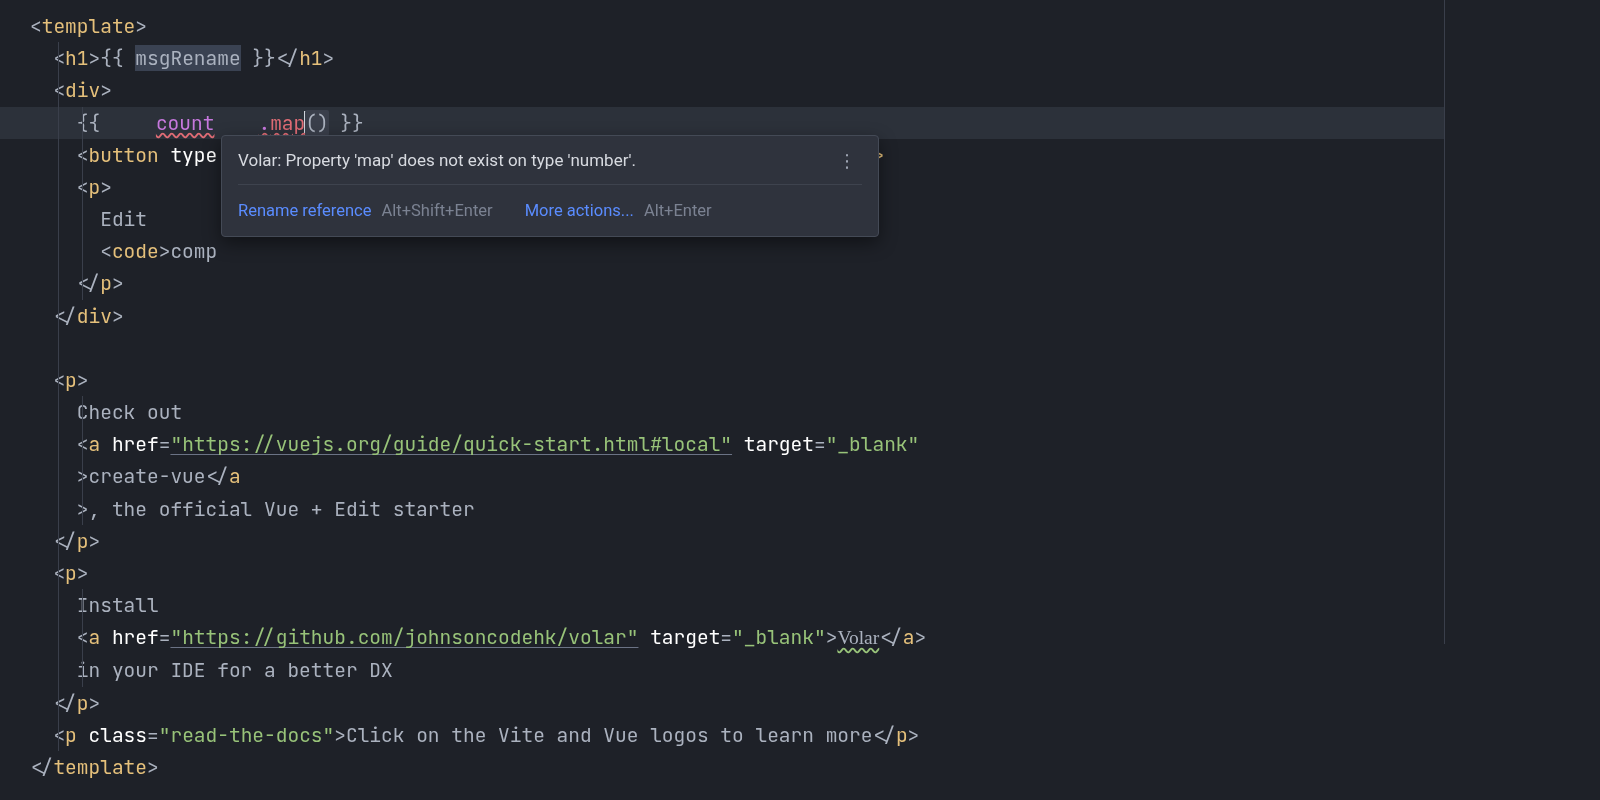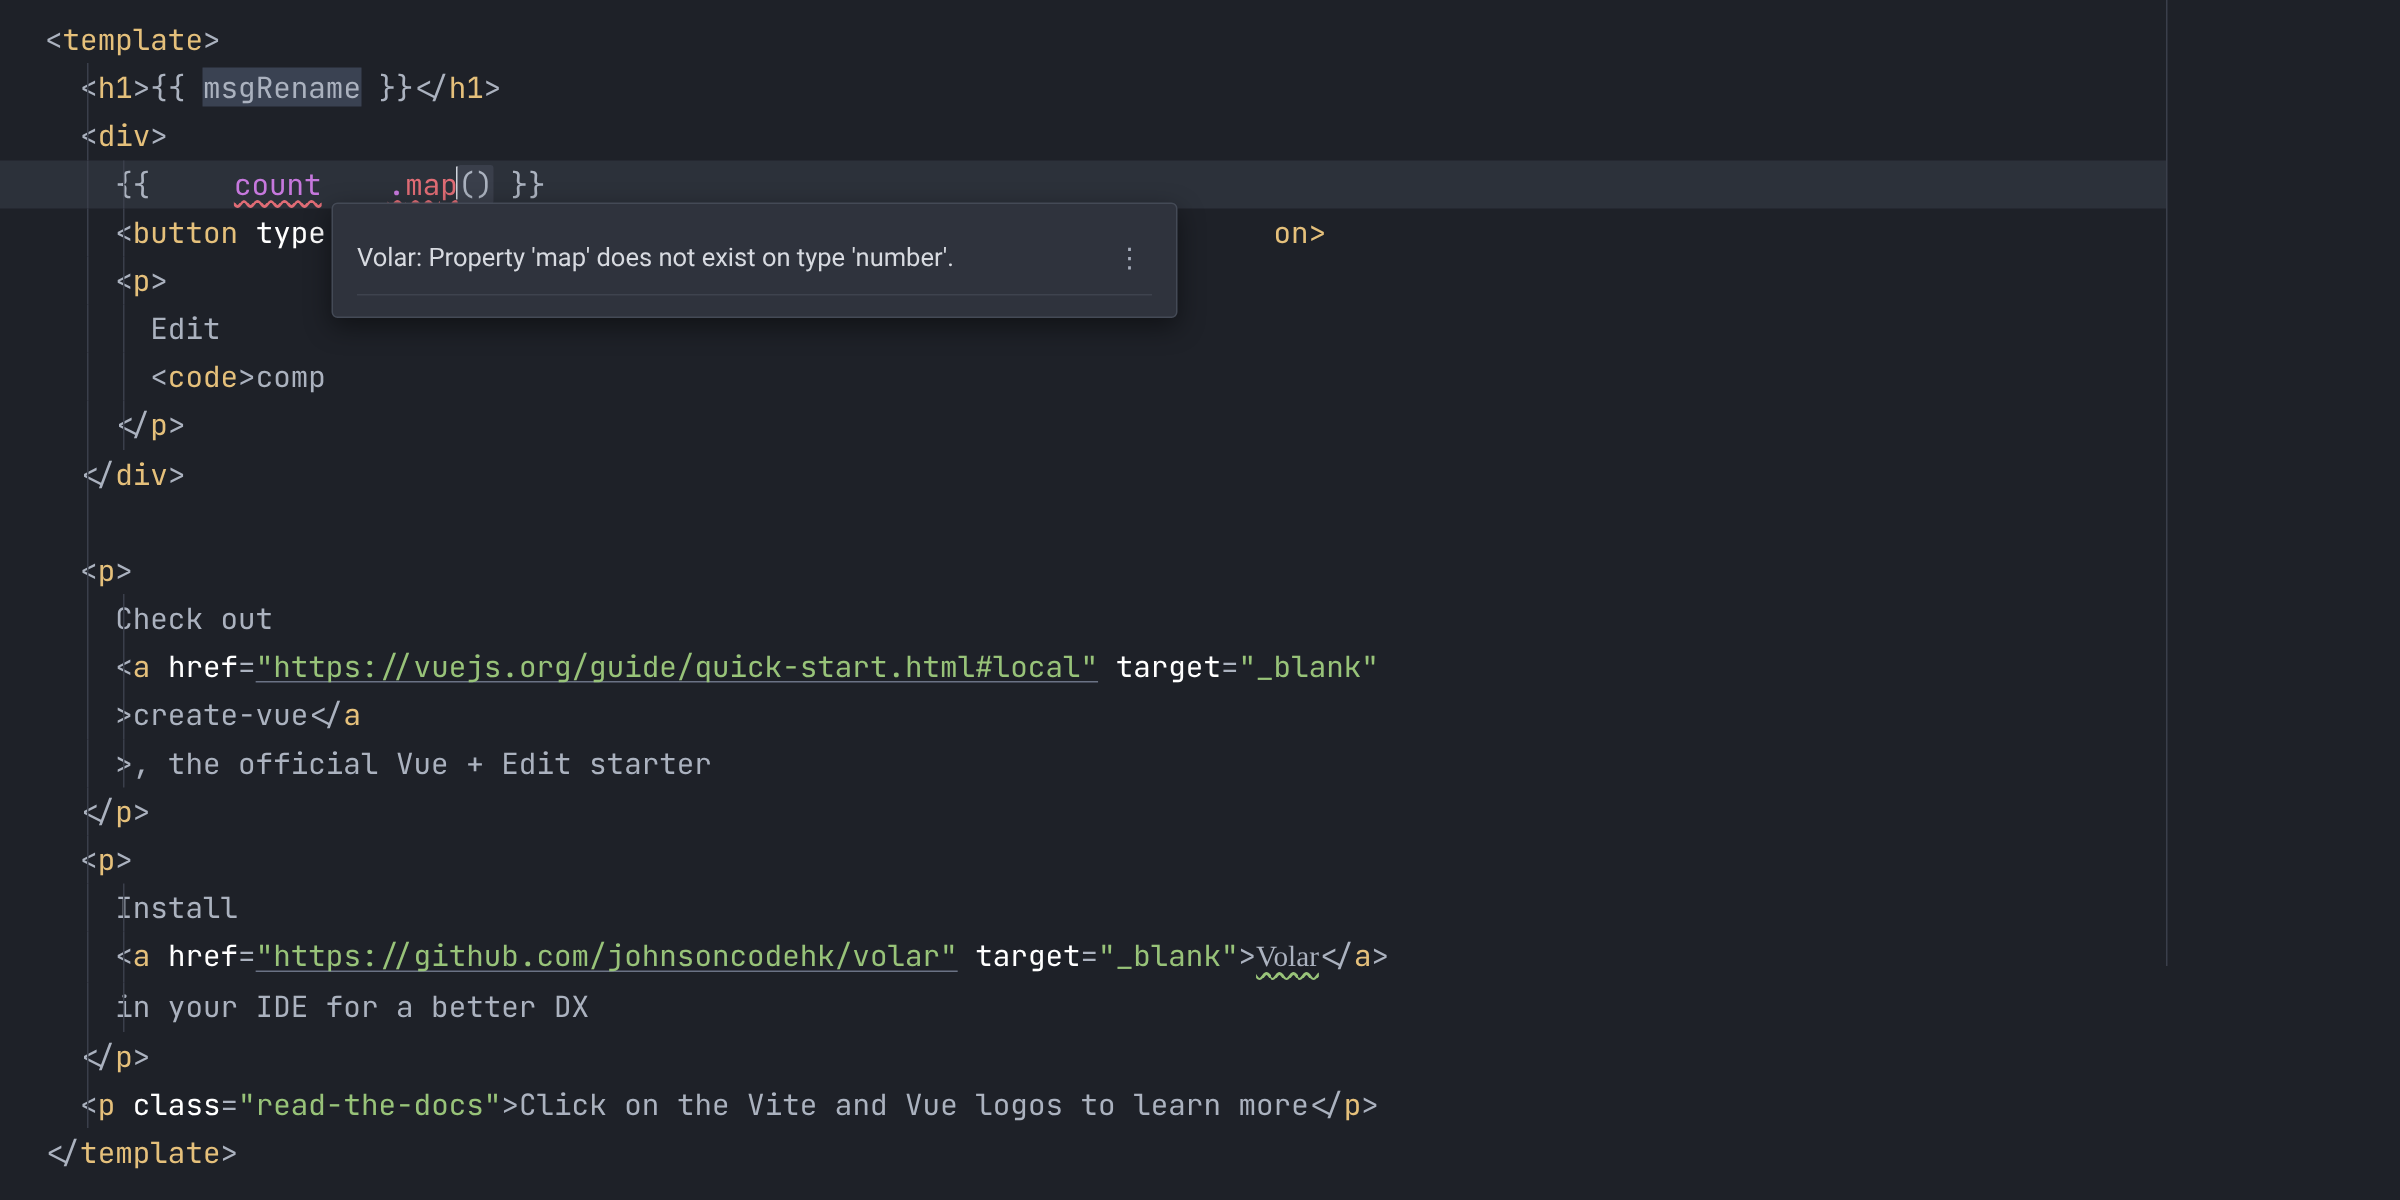--- a/index.html
+++ b/index.html
@@ -56,29 +56,29 @@
     background: #d0d4dc;
     vertical-align: -3px;
     margin-left: -1px;
     margin-right: -1px;
   }
   
   .tooltip {
     position: absolute;
     left: 221px;
     top: 135px;
-    width: 564px;
+    width: 658px;
     background: #2f333d;
     border: 1px solid #444a56;
     border-radius: 4px;
     box-shadow: 0 6px 18px rgba(0,0,0,0.45);
     font-family: -apple-system, BlinkMacSystemFont, "Segoe UI", Roboto, sans-serif;
     font-size: 17px;
     color: #d7dae0;
-    padding: 16px 0 10px 0;
+    padding: 4px 0 10px 0;
     z-index: 10;
   }
   .tooltip .msg {
     padding: 6px 16px 10px 16px;
     position: relative;
   }
   .tooltip .msg.first {
     border-bottom: 1px solid #3e434e;
     margin: 0 16px 4px 16px;
     padding: 6px 0 10px 0;
@@ -155,13 +155,19 @@
 
   <div class="line"><span class="punc">&lt;/</span><span class="tag">template</span><span class="punc">&gt;</span></div>
 
 </div>
 
 <div class="tooltip">
   <div class="msg first">
     <span>Volar: Property 'map' does not exist on type 'number'.</span>
     <span class="more-icon">⋮</span>
   </div>
+  <div class="actions">
+    <a class="link-action">Rename reference</a>
+    <span class="shortcut">Alt+Shift+Enter</span>
+    <a class="link-action">More actions...</a>
+    <span class="shortcut">Alt+Enter</span>
+  </div>
 </div>
 
 </body></html>

